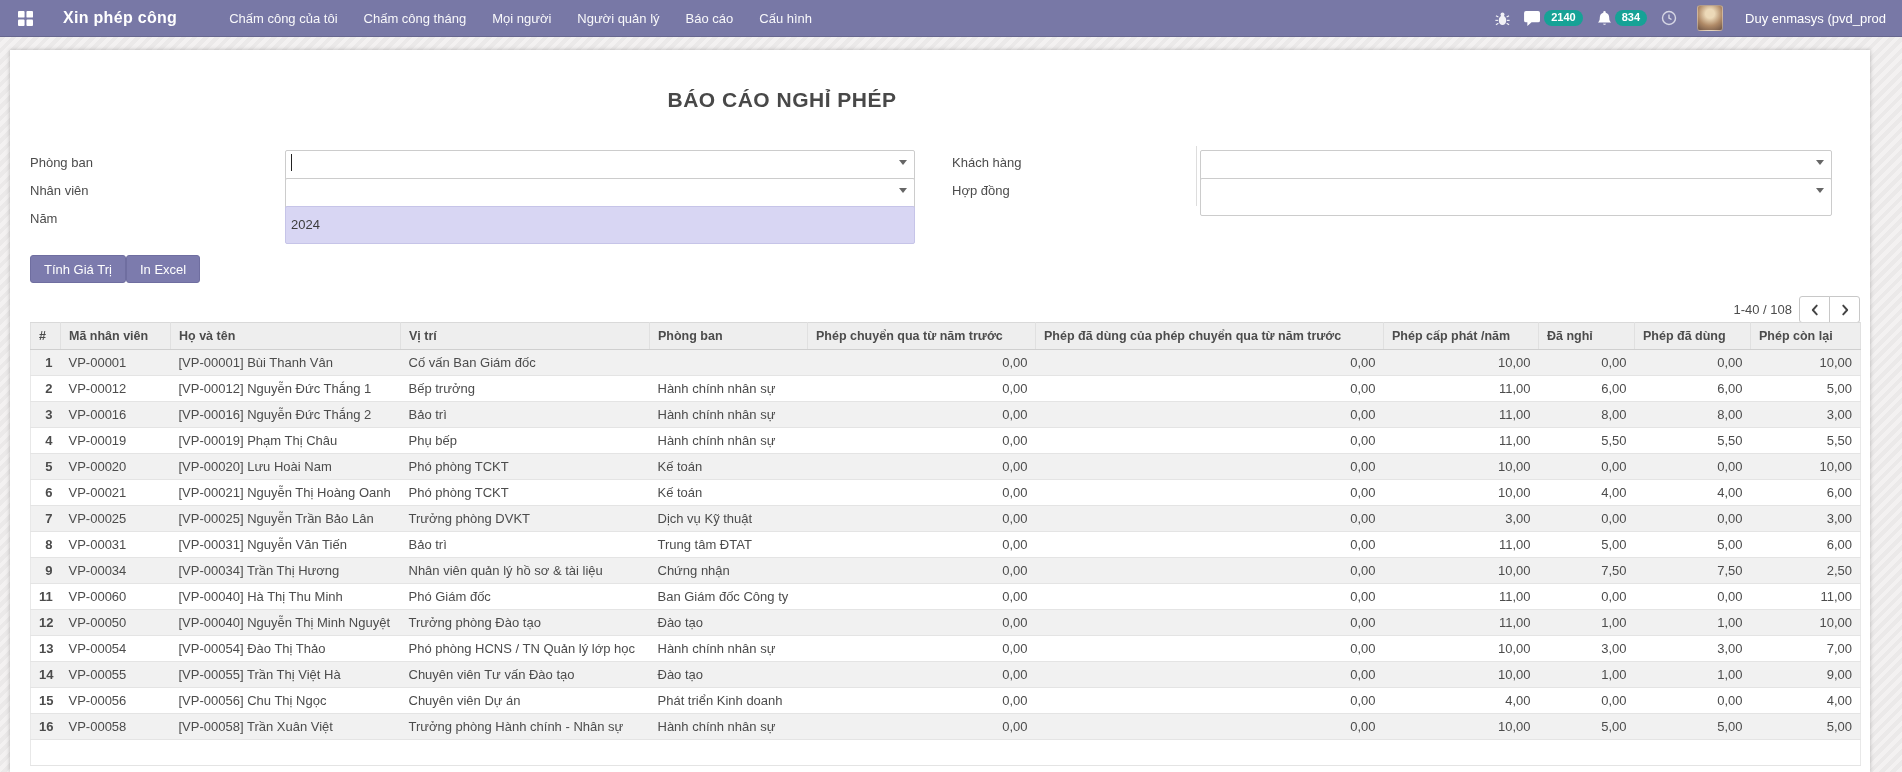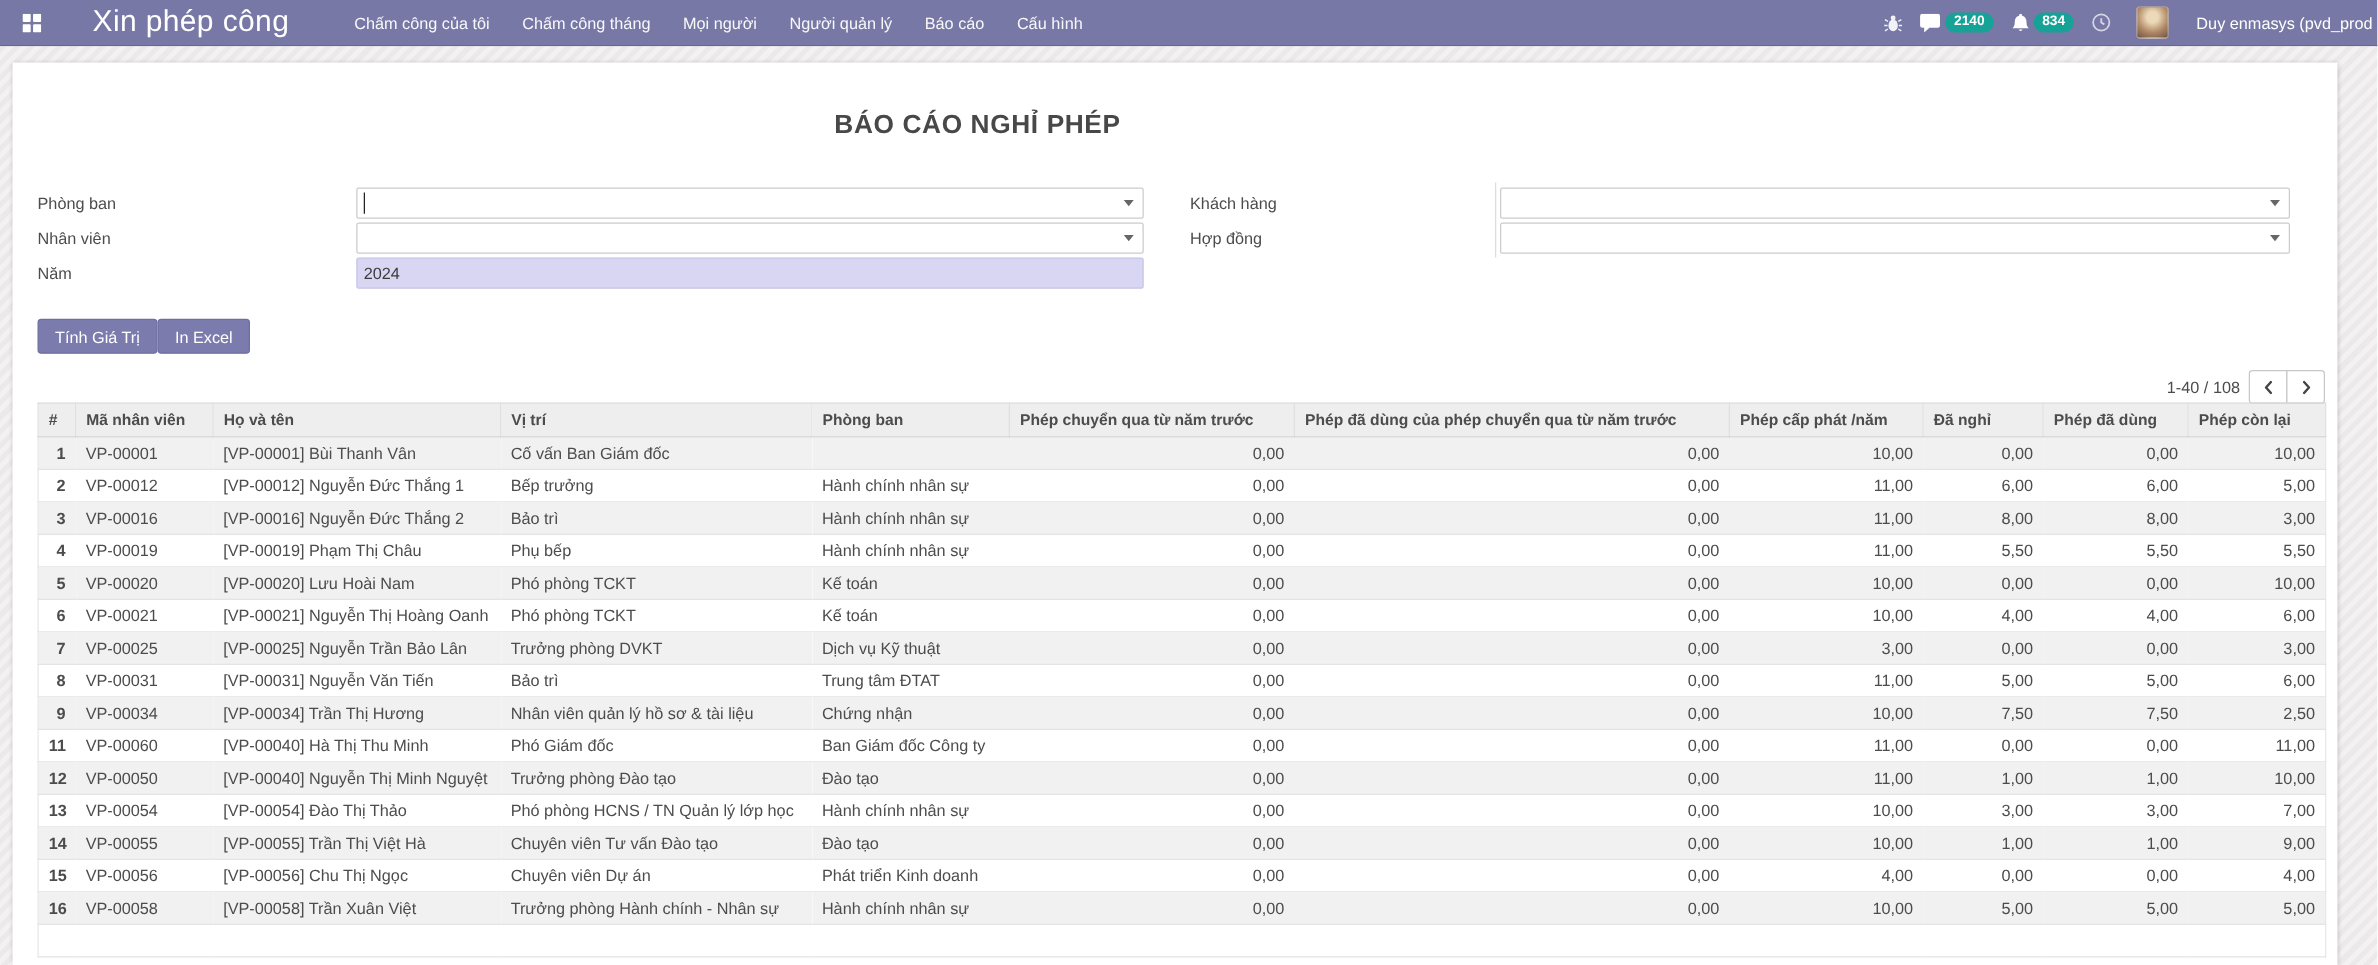--- a/index.html
+++ b/index.html
@@ -4,45 +4,45 @@
 <style>
   html,body{margin:0;padding:0;background:#fff;}
   body{width:1902px;height:772px;overflow:hidden;position:relative;
        font-family:"Liberation Sans","DejaVu Sans",sans-serif;color:#4c4c4c;}
 
   
   .navbar{position:absolute;top:0;left:0;width:1902px;height:37px;
           background:#7878a6;border-bottom:1px solid #67678f;
           display:flex;align-items:center;box-sizing:border-box;padding:0 0 0 12px;}
   .apps-btn{width:26px;height:26px;display:flex;align-items:center;justify-content:center;cursor:pointer;}
-  .app-title{color:#fff;font-size:24px;margin-left:36px;letter-spacing:.3px;white-space:nowrap;cursor:pointer;}
+  .app-title{color:#fff;font-size:16px;margin-left:25px;letter-spacing:.3px;white-space:nowrap;cursor:pointer;font-weight:bold;}
   .nav-menu{display:flex;align-items:center;margin-left:52px;gap:26px;}
   .nav-item{color:rgba(255,255,255,.95);font-size:13px;white-space:nowrap;cursor:pointer;}
-  .systray{margin-left:auto;display:flex;align-items:center;gap:14px;padding-right:4px;min-width:0;}
+  .systray{margin-left:auto;display:flex;align-items:center;gap:14px;padding-right:16px;min-width:0;}
   .tray-icon{display:flex;align-items:center;cursor:pointer;}
   .badge{display:inline-block;margin-left:3px;padding:1px 7px 2px;border-radius:9px;
          background:#16a296;color:#fff;font-size:11px;font-weight:bold;line-height:13px;}
   .avatar{width:26px;height:26px;border-radius:3px;margin-left:6px;flex:0 0 auto;
           background:radial-gradient(circle at 50% 32%, #ecd9b8 22%, #b08a67 60%, #6e5444 100%);
           border:1px solid rgba(255,255,255,.35);box-sizing:border-box;}
   .user-name{color:#fff;font-size:13px;margin-left:8px;white-space:nowrap;overflow:hidden;}
 
   
   .content{position:absolute;top:37px;left:0;right:0;bottom:0;
            background:repeating-linear-gradient(135deg,#ebe9e9 0 4px,#f3f1f1 4px 8px);}
   .sheet{position:absolute;top:13px;left:10px;width:1860px;bottom:0;background:#fff;
          box-shadow:0 0 4px rgba(0,0,0,.25);}
 
   .page-title{position:absolute;top:38px;left:0;width:1544px;margin:0;text-align:center;
               font-size:21px;font-weight:bold;color:#484848;letter-spacing:.5px;}
 
   
   .lbl{position:absolute;font-size:13px;line-height:17px;}
   .fld{position:absolute;height:25px;box-sizing:border-box;}
-  .fld input{width:100%;height:25px;box-sizing:border-box;border:1px solid #cccccc;
+  .fld input{width:100%;height:38px;box-sizing:border-box;border:1px solid #cccccc;
              padding:1px 18px 2px 5px;font-size:13px;font-family:inherit;color:#333;background:#fff;border-radius:2px;}
   .fld .caret{position:absolute;right:8px;top:10px;width:0;height:0;
               border-left:4px solid transparent;border-right:4px solid transparent;border-top:5px solid #666;}
   .text-caret{position:absolute;left:6px;top:4px;width:1px;height:17px;background:#222;}
   .fld input.year{background:#d8d6f3;border:1px solid #c6c4e8;padding-right:5px;color:#3c3c3c;}
   .v-sep{position:absolute;left:1186px;top:96px;width:1px;height:60px;background:#ddd;}
 
   
   .actions{position:absolute;top:205px;left:20px;display:flex;}
   .btn{background:#7c7bad;border:1px solid #6f6ea0;color:#fff;font-size:13px;font-family:inherit;

